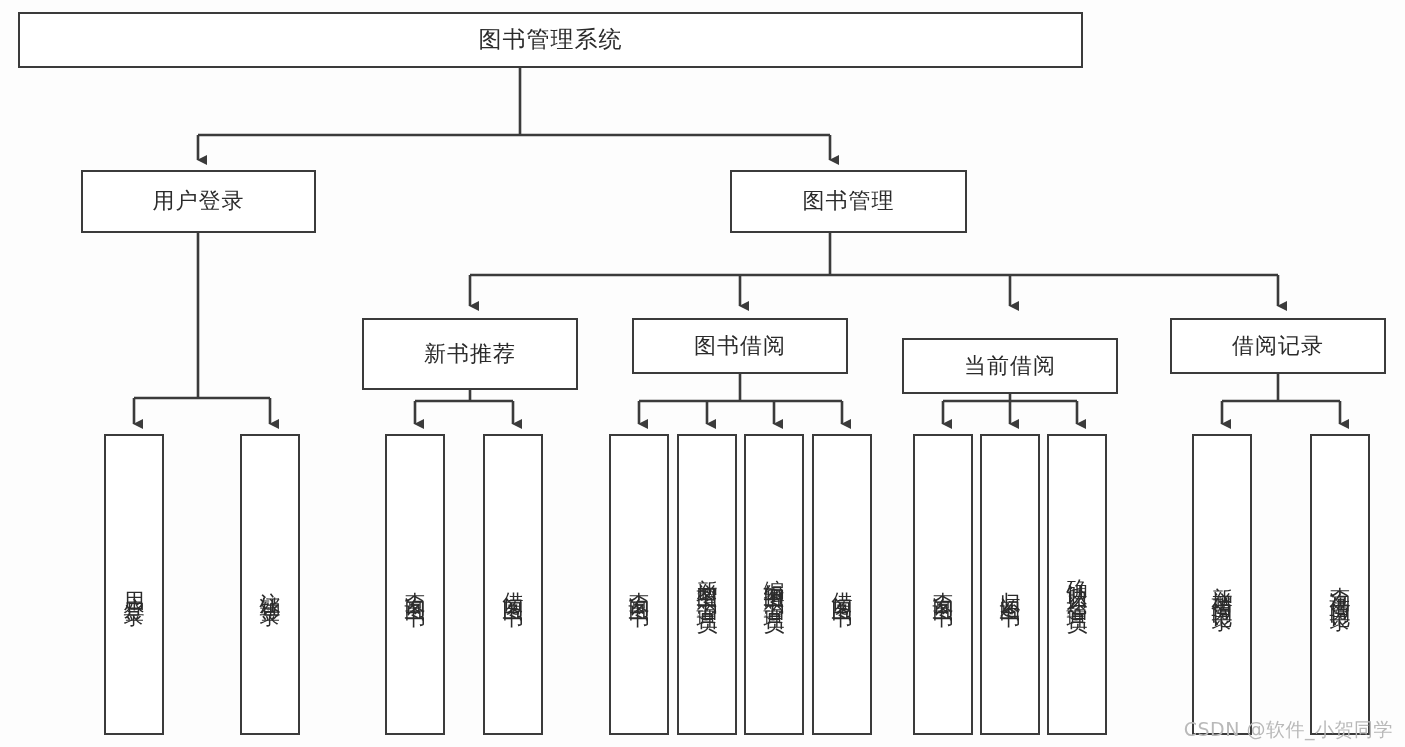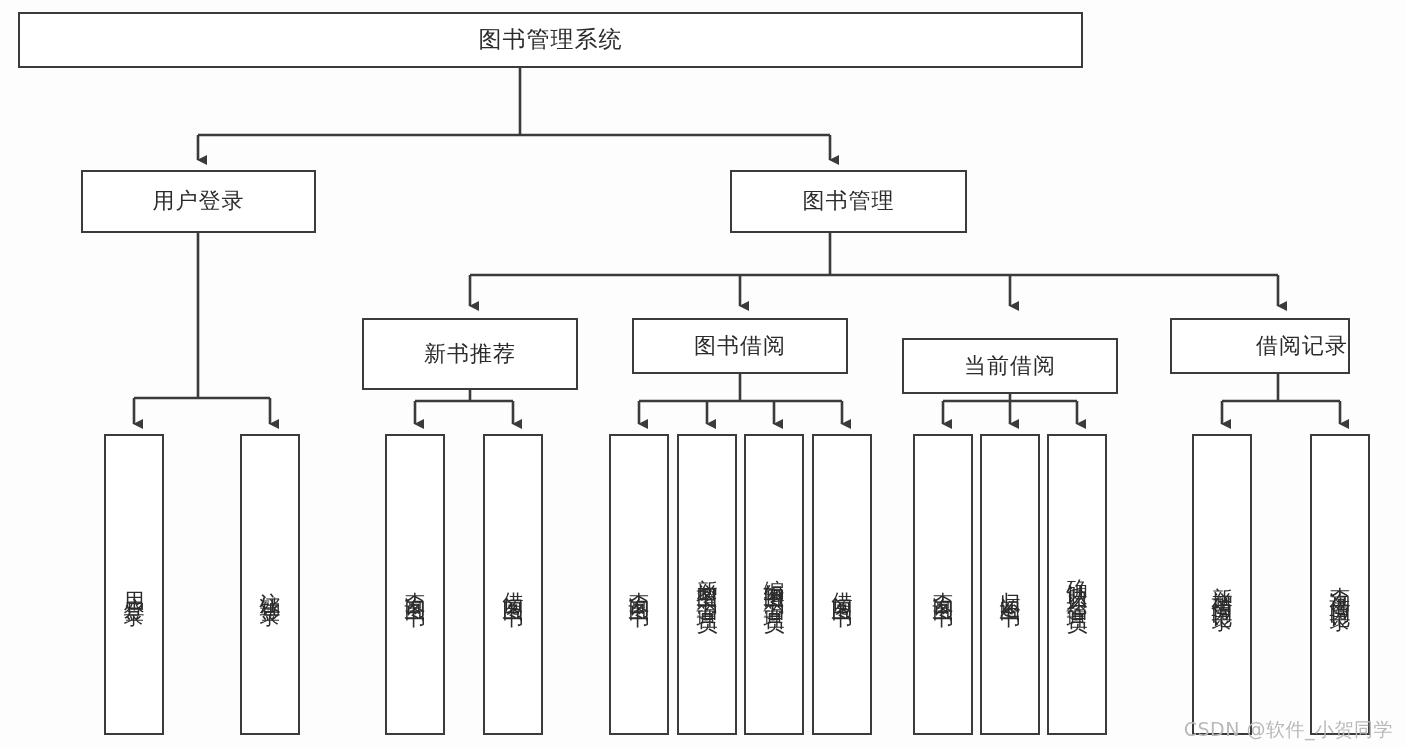--- a/index.html
+++ b/index.html
@@ -140,21 +140,21 @@
 
   <div class="node-box horiz" style="left:362px; top:318px; width:216px; height:72px;">
     <span class="node-label">新书推荐</span>
   </div>
   <div class="node-box horiz" style="left:632px; top:318px; width:216px; height:56px;">
     <span class="node-label">图书借阅</span>
   </div>
   <div class="node-box horiz" style="left:902px; top:318px; width:216px; height:56px;margin-top:20px;">
     <span class="node-label">当前借阅</span>
   </div>
-  <div class="node-box horiz" style="left:1170px; top:318px; width:180px; height:56px;justify-content:flex-end;">
+  <div class="node-box horiz" style="left:1170px; top:318px; width:216px; height:56px;">
     <span class="node-label">借阅记录</span>
   </div>
 
   <div class="node-box vert" style="left:104px; top:434px; width:60px; height:301px;">
     <span class="node-label">用户登录</span>
   </div>
   <div class="node-box vert" style="left:240px; top:434px; width:60px; height:301px;">
     <span class="node-label">注销登录</span>
   </div>
 

